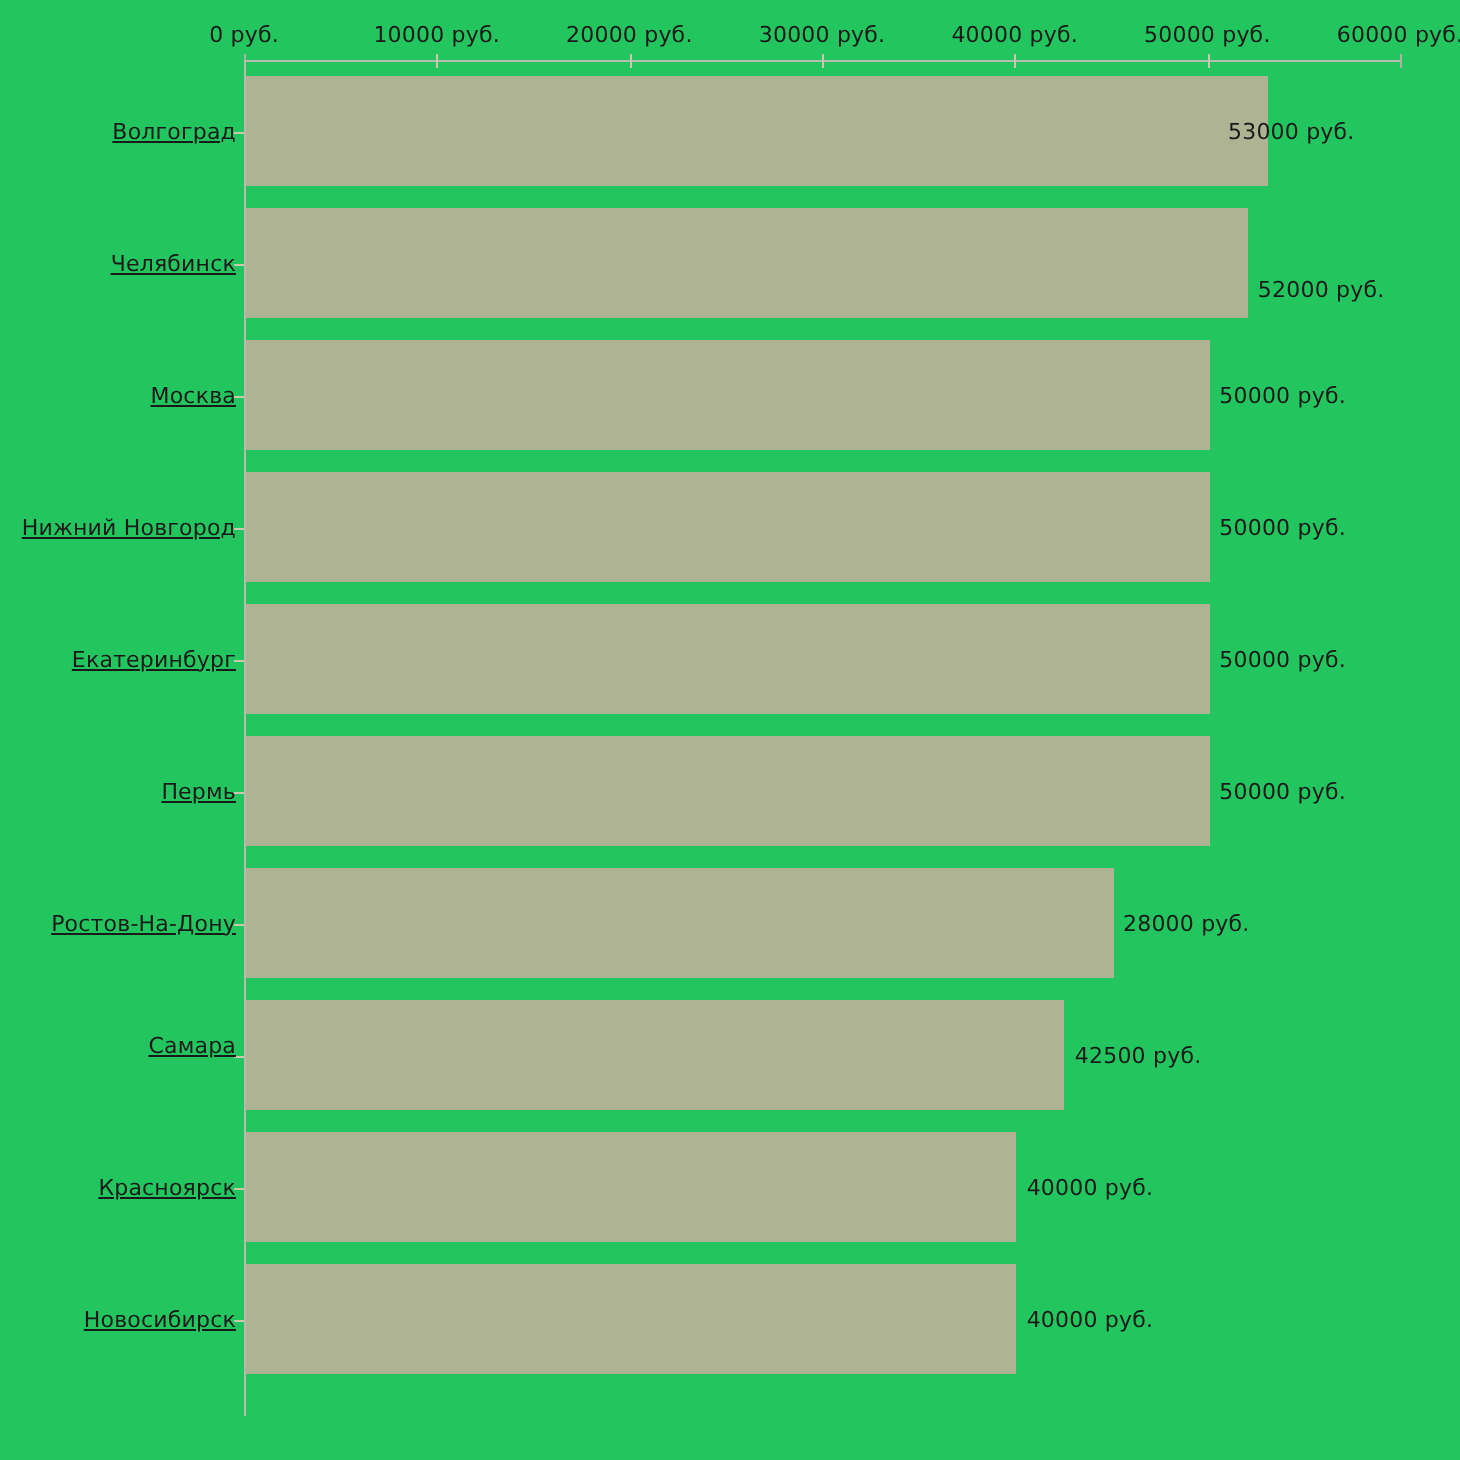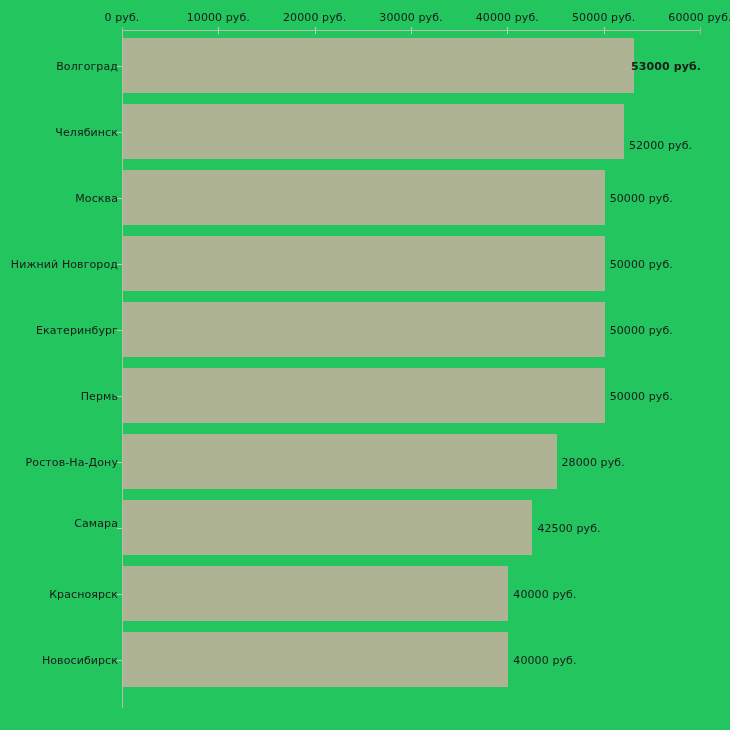--- a/index.html
+++ b/index.html
@@ -69,20 +69,21 @@
   }
   .y-cat-label {
     position: absolute;
     right: 612px;
     font-size: 11px;
     color: #1a1a1a;
     white-space: nowrap;
     text-align: right;
     letter-spacing: 0.1px;
     transform: translateY(-50%);
+    text-decoration: underline;
   }
 
   
   .bar {
     position: absolute;
     left: 123px;
     height: 55px;
     background: #aeb394;
   }
   .bar-value-label {
@@ -151,21 +152,21 @@
       <div class="bar" title="Москва — 50000 руб." style="top: 170px; width: 481.667px; background: rgb(174, 179, 148);"></div>
       <div class="bar" title="Нижний Новгород — 50000 руб." style="top: 236px; width: 481.667px; background: rgb(174, 179, 148);"></div>
       <div class="bar" title="Екатеринбург — 50000 руб." style="top: 302px; width: 481.667px; background: rgb(174, 179, 148);"></div>
       <div class="bar" title="Пермь — 50000 руб." style="top: 368px; width: 481.667px; background: rgb(174, 179, 148);"></div>
       <div class="bar" title="Ростов-На-Дону — 45000 руб." style="top: 434px; width: 433.5px; background: rgb(174, 179, 148);"></div>
       <div class="bar" title="Самара — 42500 руб." style="top: 500px; width: 409.417px; background: rgb(174, 179, 148);"></div>
       <div class="bar" title="Красноярск — 40000 руб." style="top: 566px; width: 385.333px; background: rgb(174, 179, 148);"></div>
       <div class="bar" title="Новосибирск — 40000 руб." style="top: 632px; width: 385.333px; background: rgb(174, 179, 148);"></div>
     </div>
   <div id="bar-labels">
-      <div class="bar-value-label" style="left: 631px; top: 65.5px; font-weight: bold;">53000 руб.</div>
+      <div class="bar-value-label" style="left: 614px; top: 65.5px;">53000 руб.</div>
       <div class="bar-value-label" style="left: 628.933px; top: 131.5px; margin-top: 13px;">52000 руб.</div>
       <div class="bar-value-label" style="left: 609.667px; top: 197.5px;">50000 руб.</div>
       <div class="bar-value-label" style="left: 609.667px; top: 263.5px;">50000 руб.</div>
       <div class="bar-value-label" style="left: 609.667px; top: 329.5px;">50000 руб.</div>
       <div class="bar-value-label" style="left: 609.667px; top: 395.5px;">50000 руб.</div>
       <div class="bar-value-label" style="left: 561.5px; top: 461.5px;">28000 руб.</div>
       <div class="bar-value-label" style="left: 537.417px; top: 527.5px;">42500 руб.</div>
       <div class="bar-value-label" style="left: 513.333px; top: 593.5px;">40000 руб.</div>
       <div class="bar-value-label" style="left: 513.333px; top: 659.5px;">40000 руб.</div>
     </div>

